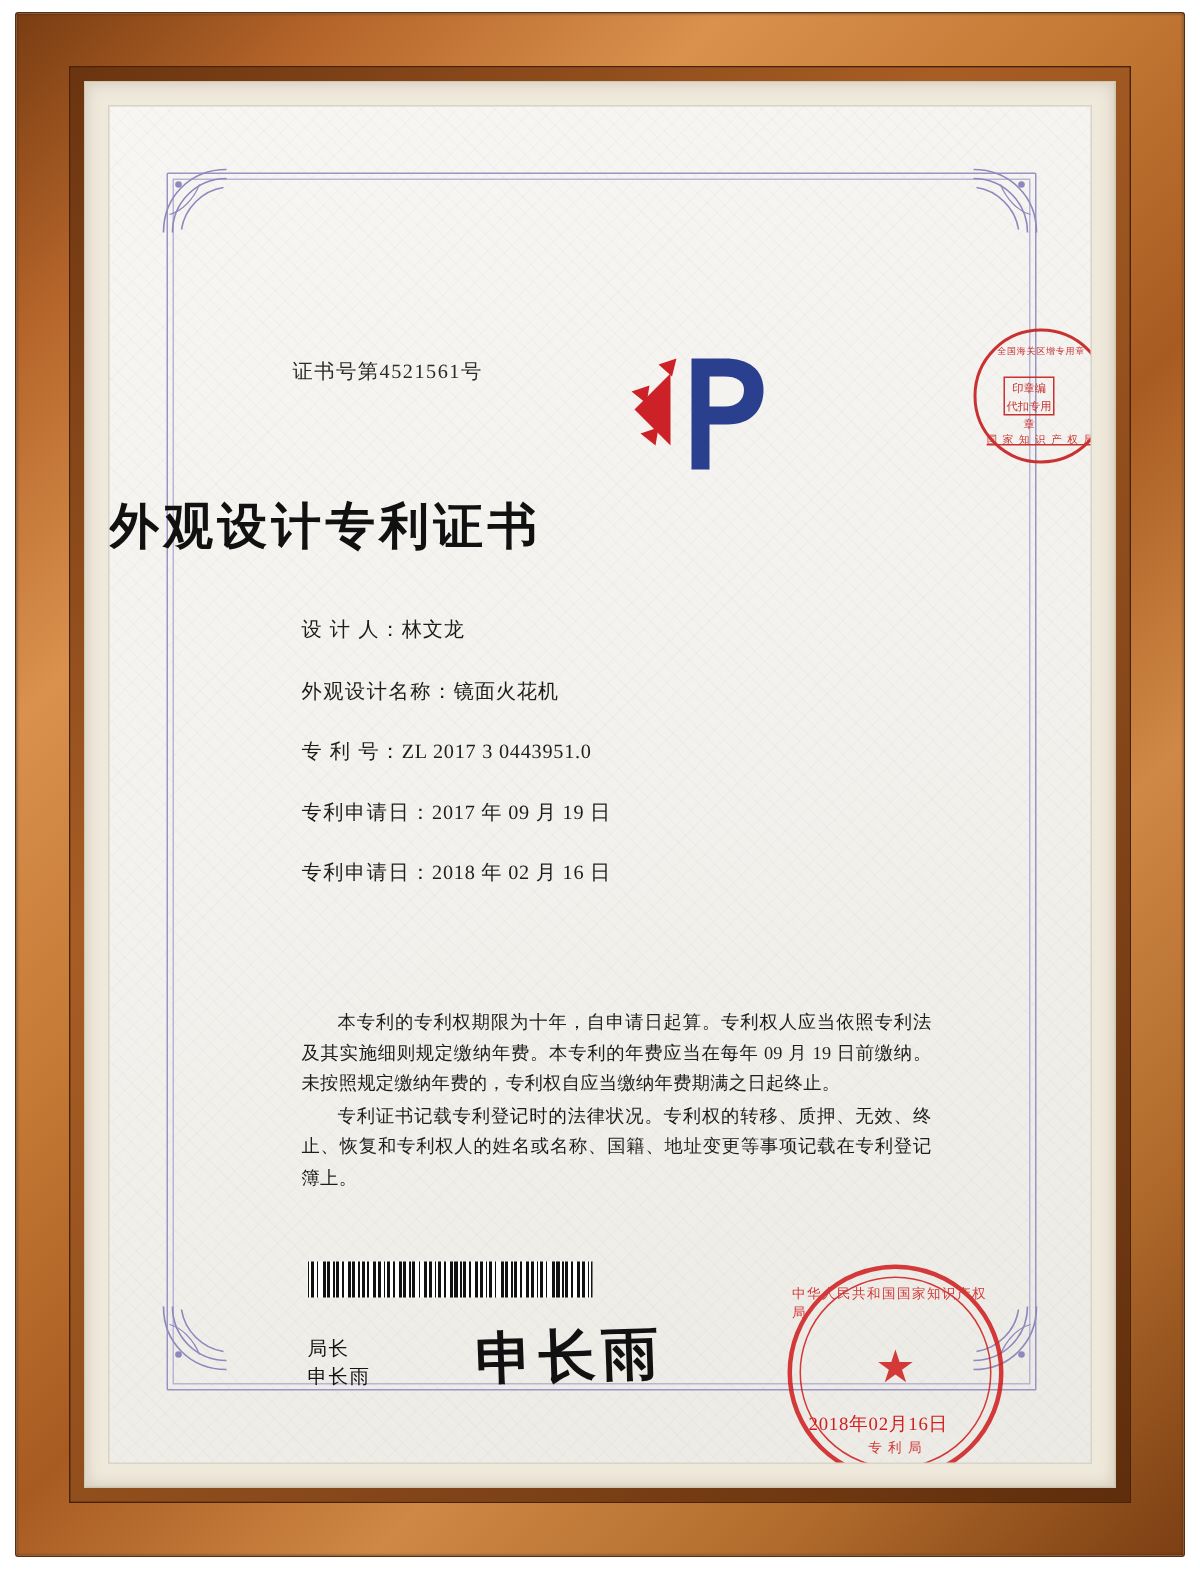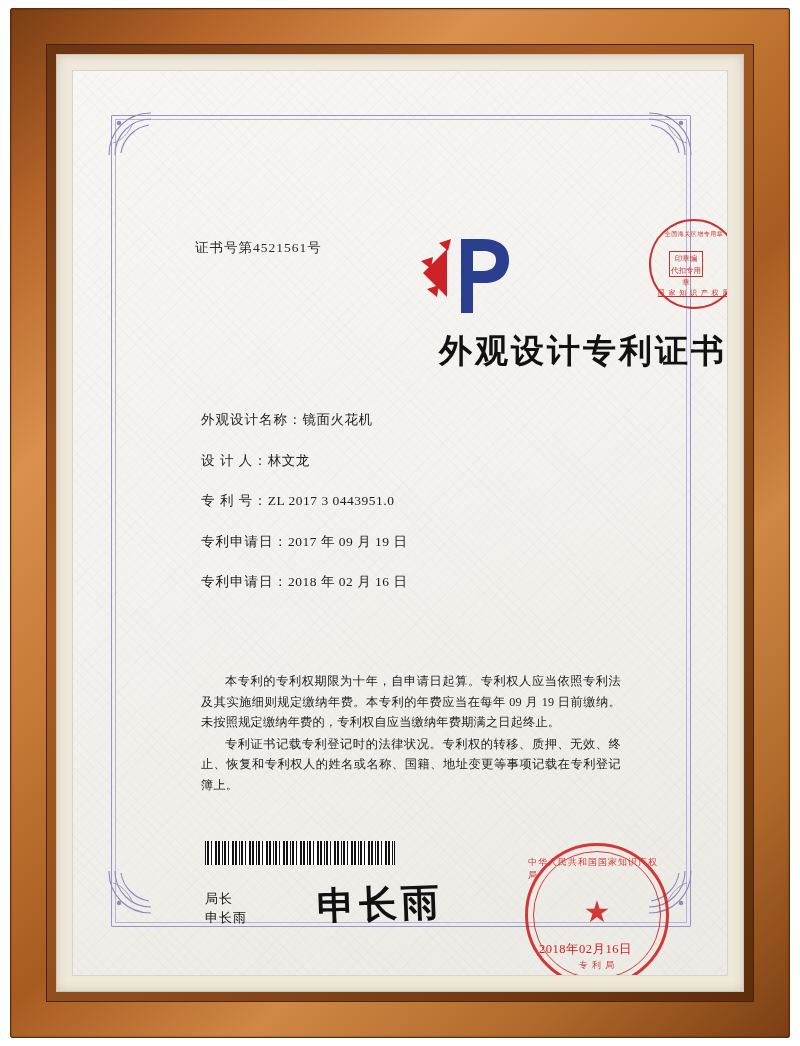--- a/index.html
+++ b/index.html
@@ -105,21 +105,21 @@
 
   .logo {
     position: absolute;
     left: 344px; top: 162px;
     width: 96px; height: 86px;
   }
 
   .title {
     position: absolute;
     left: 0; right: 0; top: 258px;
-    text-align: right;
+    text-align: left;
     font-size: 33px;
     font-weight: bold;
     letter-spacing: 3px;
     color: #111;
     font-family: "DejaVu Serif","Liberation Serif",serif;
   }
 
   .fields {
     position: absolute;
     left: 128px; top: 340px;
@@ -294,24 +294,24 @@
   <div class="seal-small">
     <div class="txt-top">全国海关区增专用章</div>
     <div class="inner-box">印章编<br>代扣专用章</div>
     <div class="txt-bot">国 家 知 识 产 权 局</div>
   </div>
 
   <div class="title">外观设计专利证书</div>
 
   <div class="fields">
     <div class="field">
+      <span class="lbl">设 计  人：</span><span class="val">林文龙</span>
+    </div>
+    <div class="field">
       <span class="lbl">外观设计名称：</span><span class="val">镜面火花机</span>
-    </div>
-    <div class="field">
-      <span class="lbl">设 计  人：</span><span class="val">林文龙</span>
     </div>
     <div class="field">
       <span class="lbl">专  利  号：</span><span class="val">ZL 2017 3 0443951.0</span>
     </div>
     <div class="field">
       <span class="lbl">专利申请日：</span><span class="val">2017 年 09 月 19 日</span>
     </div>
     <div class="field">
       <span class="lbl">专利申请日：</span><span class="val">2018 年 02 月 16 日</span>
     </div>

